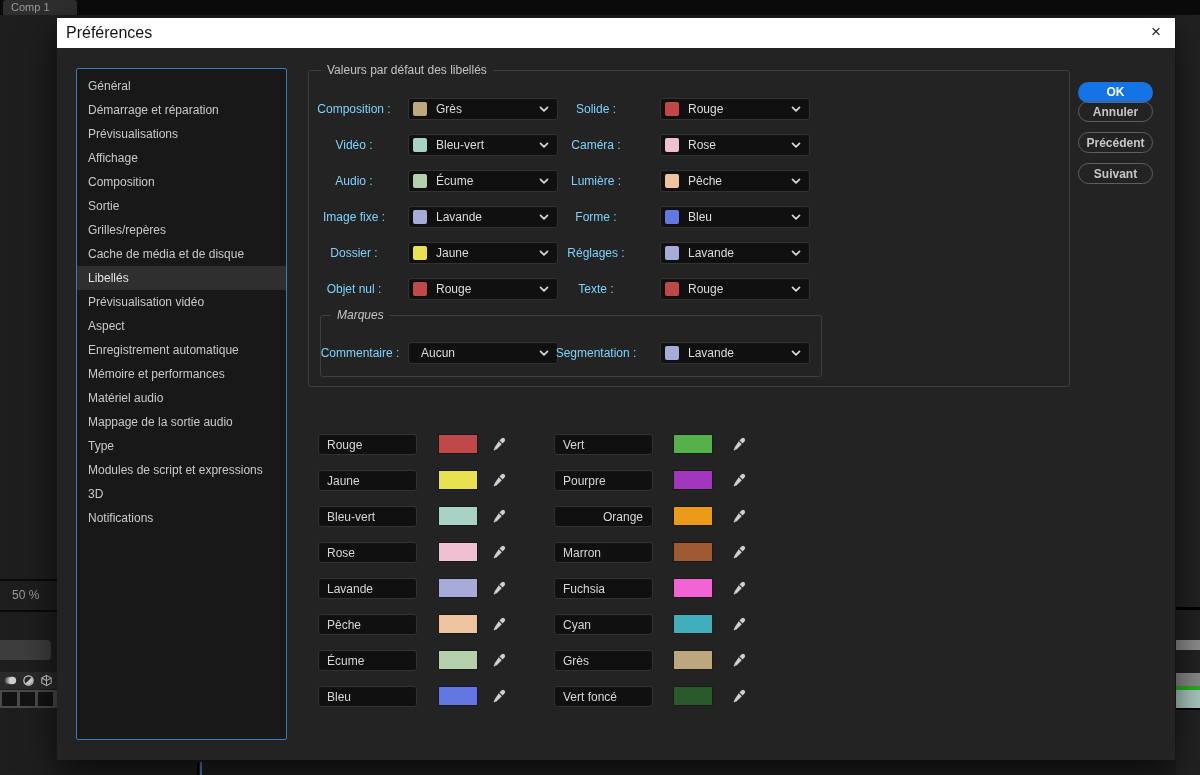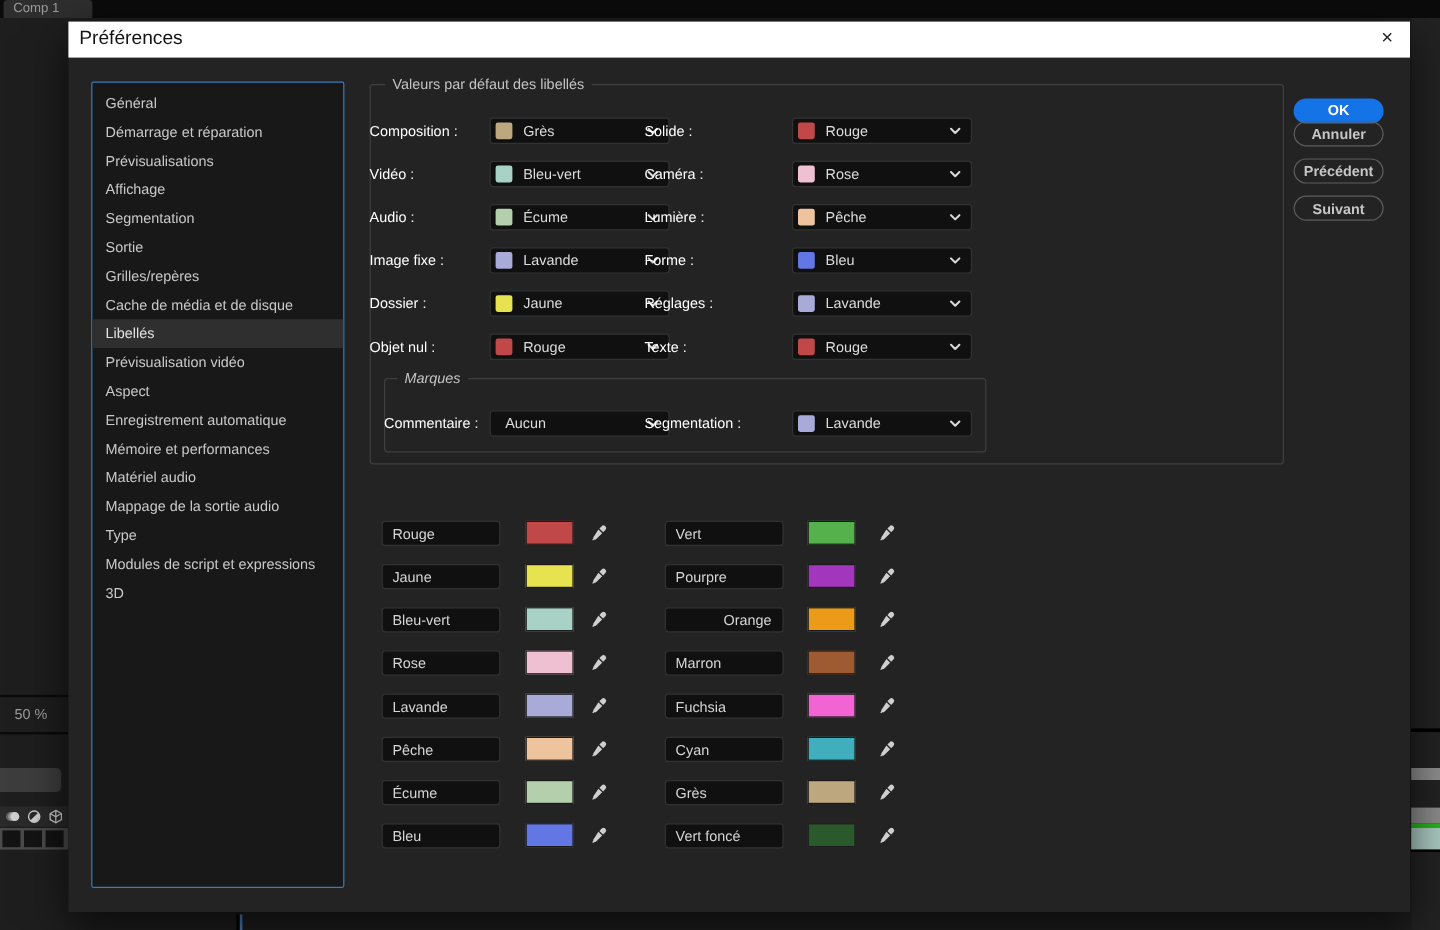--- a/index.html
+++ b/index.html
@@ -38,21 +38,21 @@
   .side-item.selected{background:#2f2f2f;color:#e2e2e2;}
 
   
   .groupbox{border:1px solid #3f3f3f;border-radius:3px;}
   .group-title{position:absolute;top:-8px;left:12px;background:#232323;padding:0 6px;
                font-size:12px;color:#c3c3c3;white-space:nowrap;}
   #group-defaults{left:251px;top:52px;width:760px;height:315px;}
   #group-marques{left:263px;top:297px;width:500px;height:60px;font-style:italic;}
   #group-colors{left:251px;top:389px;width:760px;height:311px;}
 
-  .row-label{font-size:12px;color:#ffffff;text-align:left;line-height:22px;white-space:nowrap;}
+  .row-label{font-size:12px;color:#7dd3fc;text-align:center;line-height:22px;white-space:nowrap;}
 
   
   .dropdown{width:150px;height:22px;background:#101010;border:1px solid #323232;border-radius:3px;
             box-sizing:border-box;display:flex;align-items:center;cursor:default;}
   .dd-swatch{width:14px;height:14px;border-radius:2px;margin-left:4px;flex:0 0 auto;}
   .dd-label{font-size:12px;color:#dcdcdc;margin-left:9px;flex:1;white-space:nowrap;}
   .dropdown.no-swatch .dd-label{margin-left:12px;}
   .chev{flex:0 0 auto;margin-right:7px;}
 
   
@@ -117,34 +117,35 @@
       <div id="dlg-title" class="abs">Préférences</div>
       <div id="dlg-close" class="abs">×</div>
     </div>
 
     <div id="sidebar" class="abs">
       <div style="height:5px;"></div>
       <div class="side-item">Général</div>
       <div class="side-item">Démarrage et réparation</div>
       <div class="side-item">Prévisualisations</div>
       <div class="side-item">Affichage</div>
-      <div class="side-item">Segmentation</div>
+      <div class="side-item">Composition</div>
       <div class="side-item">Sortie</div>
       <div class="side-item">Grilles/repères</div>
       <div class="side-item">Cache de média et de disque</div>
       <div class="side-item selected">Libellés</div>
       <div class="side-item">Prévisualisation vidéo</div>
       <div class="side-item">Aspect</div>
       <div class="side-item">Enregistrement automatique</div>
       <div class="side-item">Mémoire et performances</div>
       <div class="side-item">Matériel audio</div>
       <div class="side-item">Mappage de la sortie audio</div>
       <div class="side-item">Type</div>
       <div class="side-item">Modules de script et expressions</div>
       <div class="side-item">3D</div>
+      <div class="side-item">Notifications</div>
     </div>
 
     <div id="group-defaults" class="abs groupbox">
       <span class="group-title">Valeurs par défaut des libellés</span>
     </div>
 
     <div class="abs row-label" style="left:251px;top:80px;width:92px;">Composition :</div>
     <div class="abs dropdown" style="left:351px;top:80px;">
       <span class="dd-swatch" style="background-color: rgb(189, 167, 127);"></span>
       <span class="dd-label">Grès</span>

